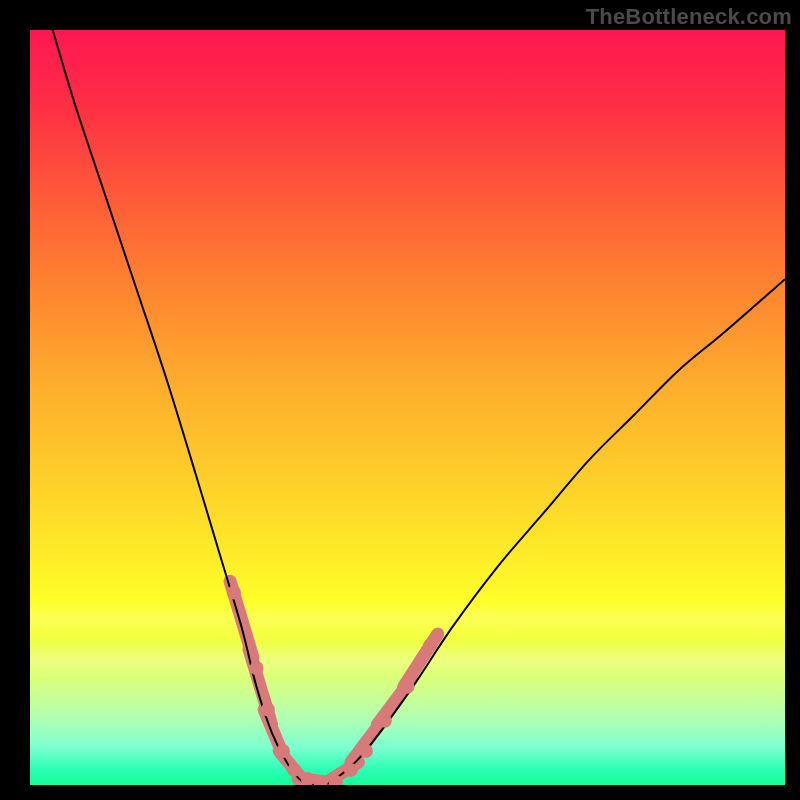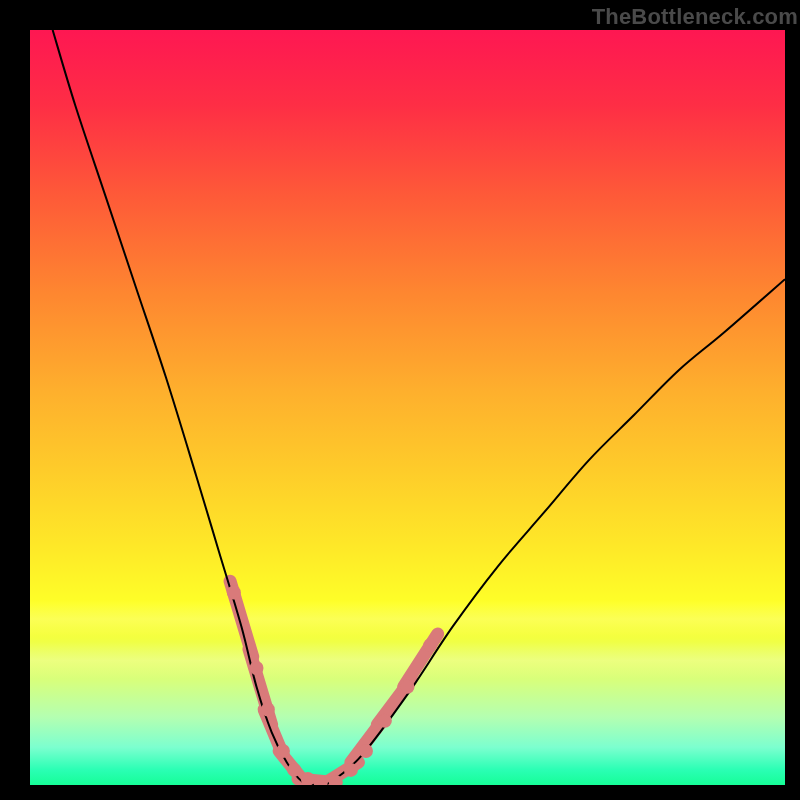--- a/index.html
+++ b/index.html
@@ -13,21 +13,21 @@
   }
   .outer {
     position: relative;
     width: 800px;
     height: 800px;
     background: #000;
   }
   .watermark {
     position: absolute;
     top: 4px;
-    right: 2px;
+    right: 8px;
     color: #4a4a4a;
     font-size: 22px;
     font-weight: 600;
     letter-spacing: 0.2px;
     z-index: 5;
   }
   .plot {
     position: absolute;
     left: 30px;
     top: 30px;

